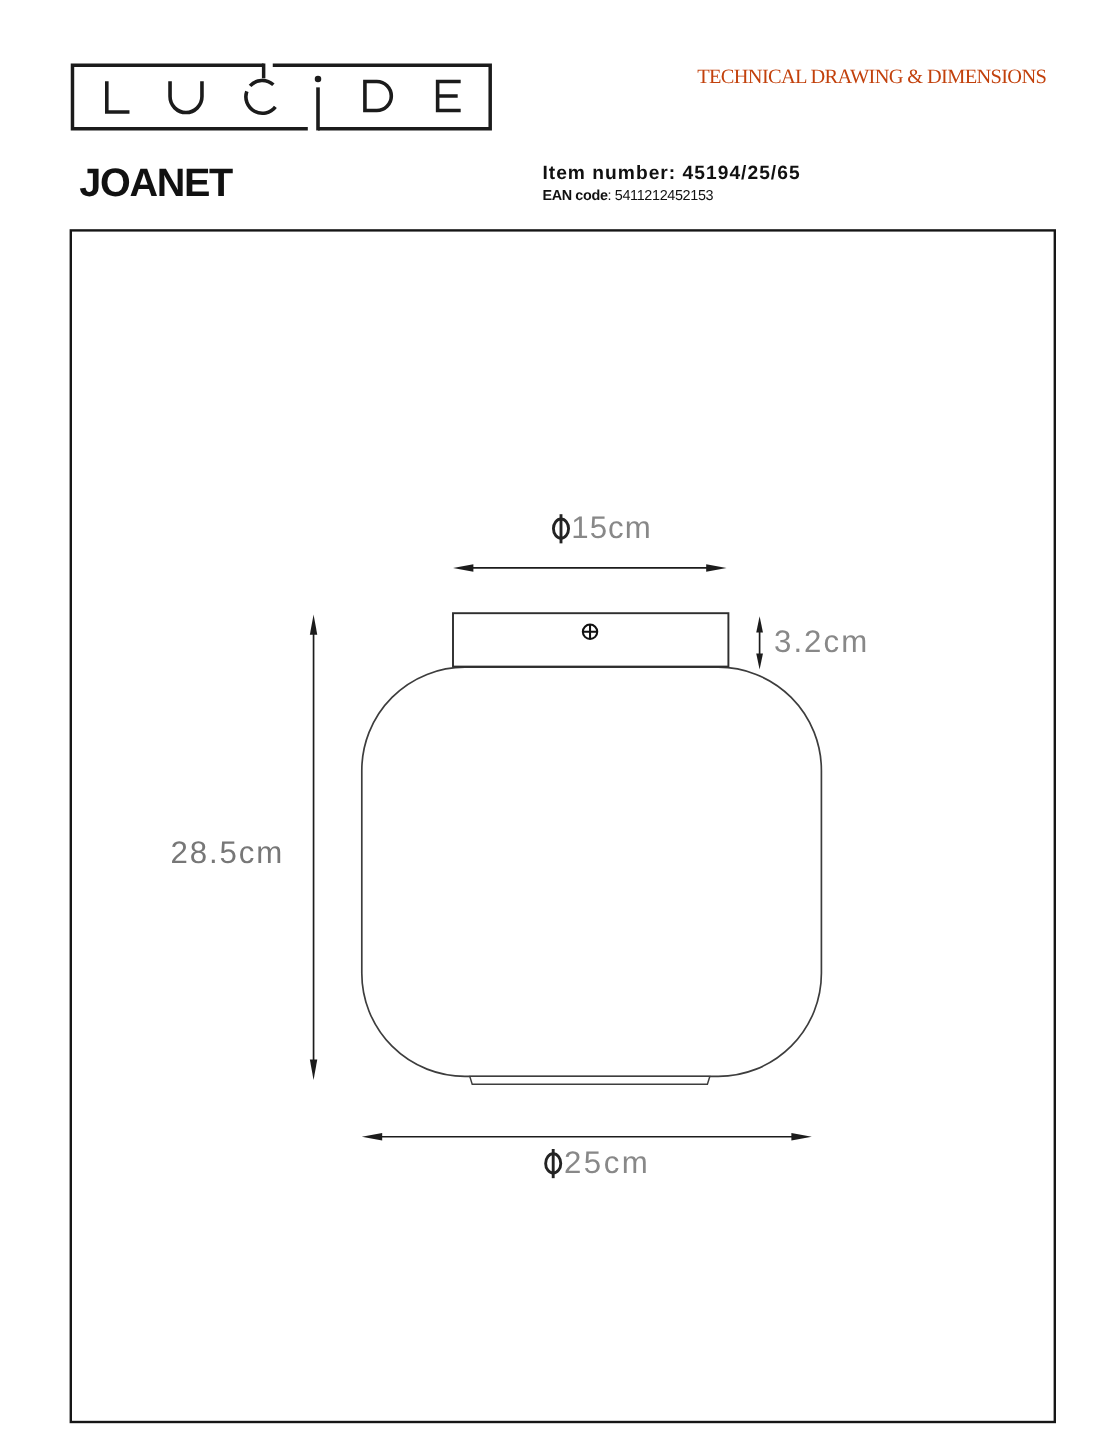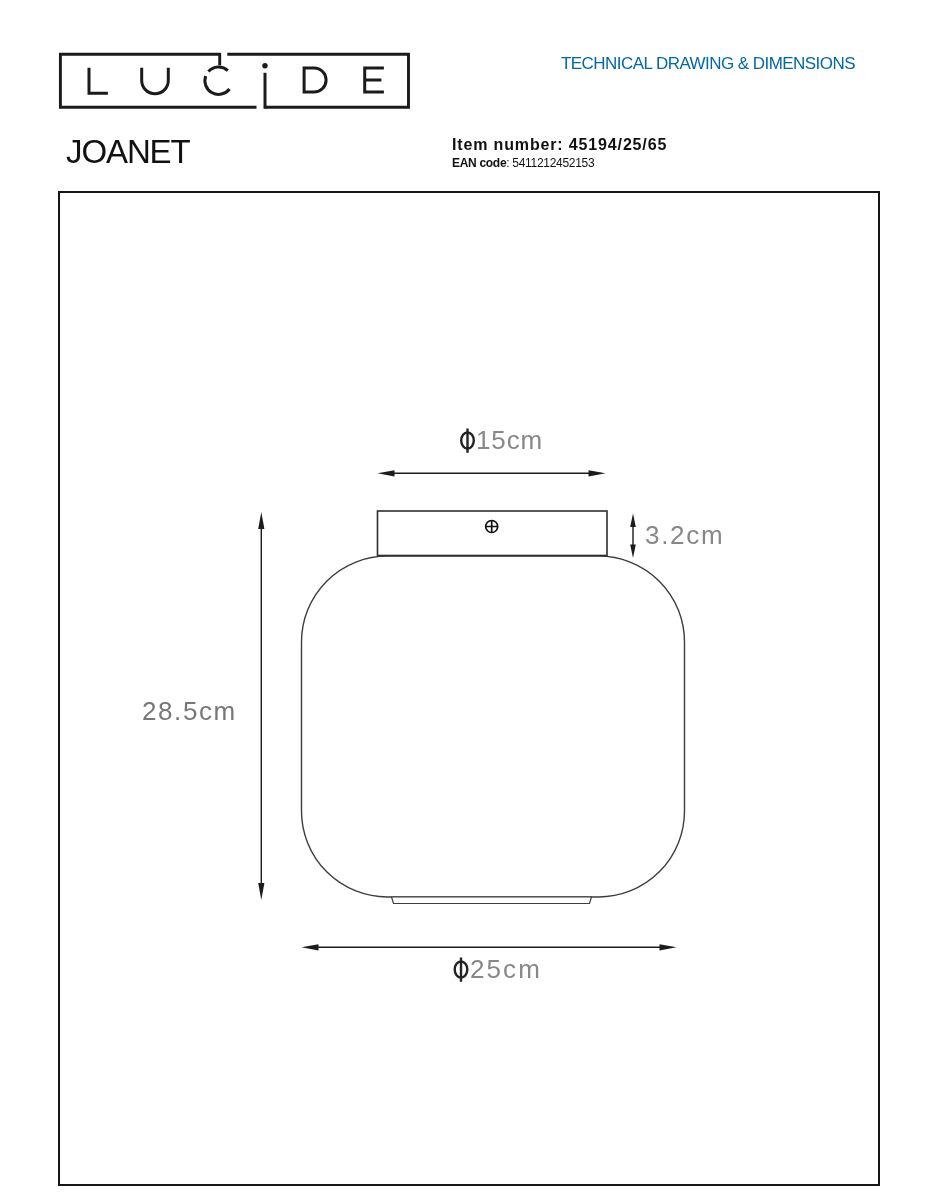--- a/index.html
+++ b/index.html
@@ -32,23 +32,23 @@
 
       <path d="M304.1,67.9 L304.1,92.1 L314,92.1 A12.1,12.1 0 0 0 314,67.9 Z"></path>
 
       <path d="M383.9,67.9 L364.7,67.9 L364.7,92.1 L383.9,92.1 M364.7,80 L381.4,80"></path>
     </g>
 
     <circle cx="265" cy="65.8" r="2.7" fill="#1b1b1b" stroke="none"></circle>
   </g>
 </svg>
 
-<div class="abs" style="left:561px;top:53.5px;font-size:17px;letter-spacing:-0.55px;color:#0369a1;">TECHNICAL DRAWING &amp; DIMENSIONS</div>
+<div class="abs" style="left:581px;top:53.5px;font-size:17px;letter-spacing:-0.55px;color:#c2410c;font-family:Liberation Serif, serif;">TECHNICAL DRAWING &amp; DIMENSIONS</div>
 
-<div class="abs" style="left:66px;top:133px;font-size:33px;font-weight:normal;letter-spacing:-1.1px;color:#111;">JOANET</div>
+<div class="abs" style="left:66px;top:133px;font-size:33px;font-weight:bold;letter-spacing:-1.1px;color:#111;">JOANET</div>
 
 <div class="abs" style="left:452px;top:136px;font-size:16px;font-weight:bold;letter-spacing:0.85px;color:#111;text-align:center;">Item number: 45194/25/65</div>
 
 <div class="abs" style="left:452px;top:156px;font-size:12px;letter-spacing:-0.3px;color:#111;"><b>EAN code</b>: 5411212452153</div>
 
 <div class="abs" style="left:58px;top:191px;width:818px;height:991px;border:2px solid #161616;"></div>
 
 <svg class="abs" style="left:0;top:0;" width="930" height="1200" viewBox="0 0 930 1200">
 
   <path d="M387.5,556 L598.5,556 A86,86 0 0 1 684.5,642 L684.5,811 A86,86 0 0 1 598.5,897 L387.5,897 A86,86 0 0 1 301.5,811 L301.5,642 A86,86 0 0 1 387.5,556 Z" fill="none" stroke="#3d3d3d" stroke-width="1.4"></path>

